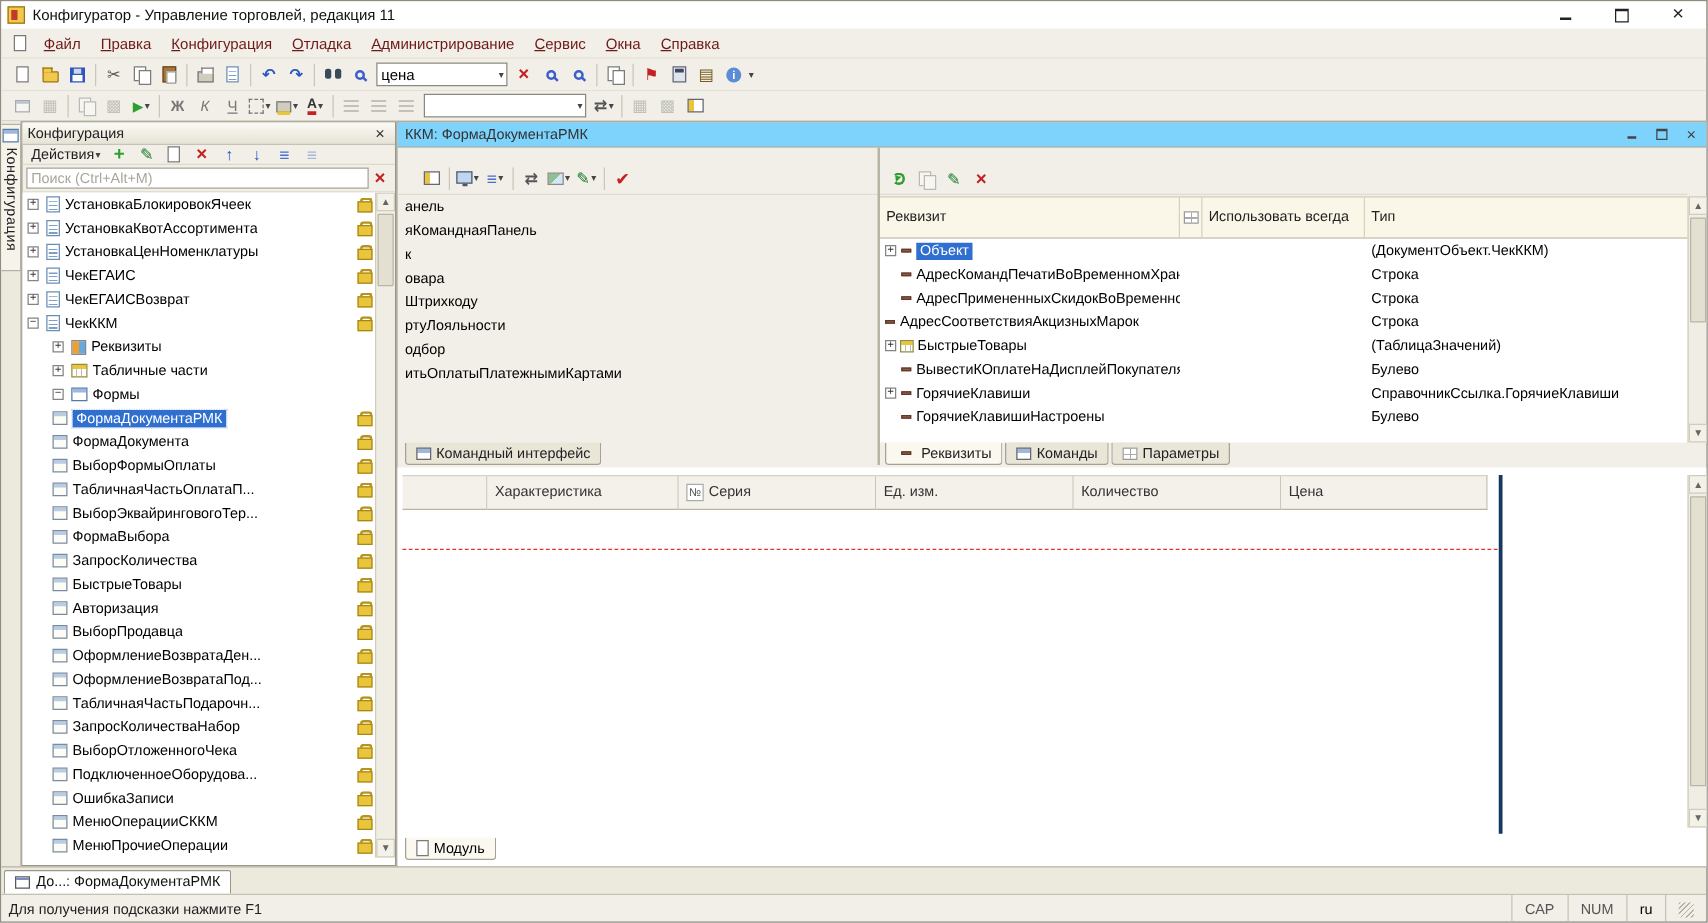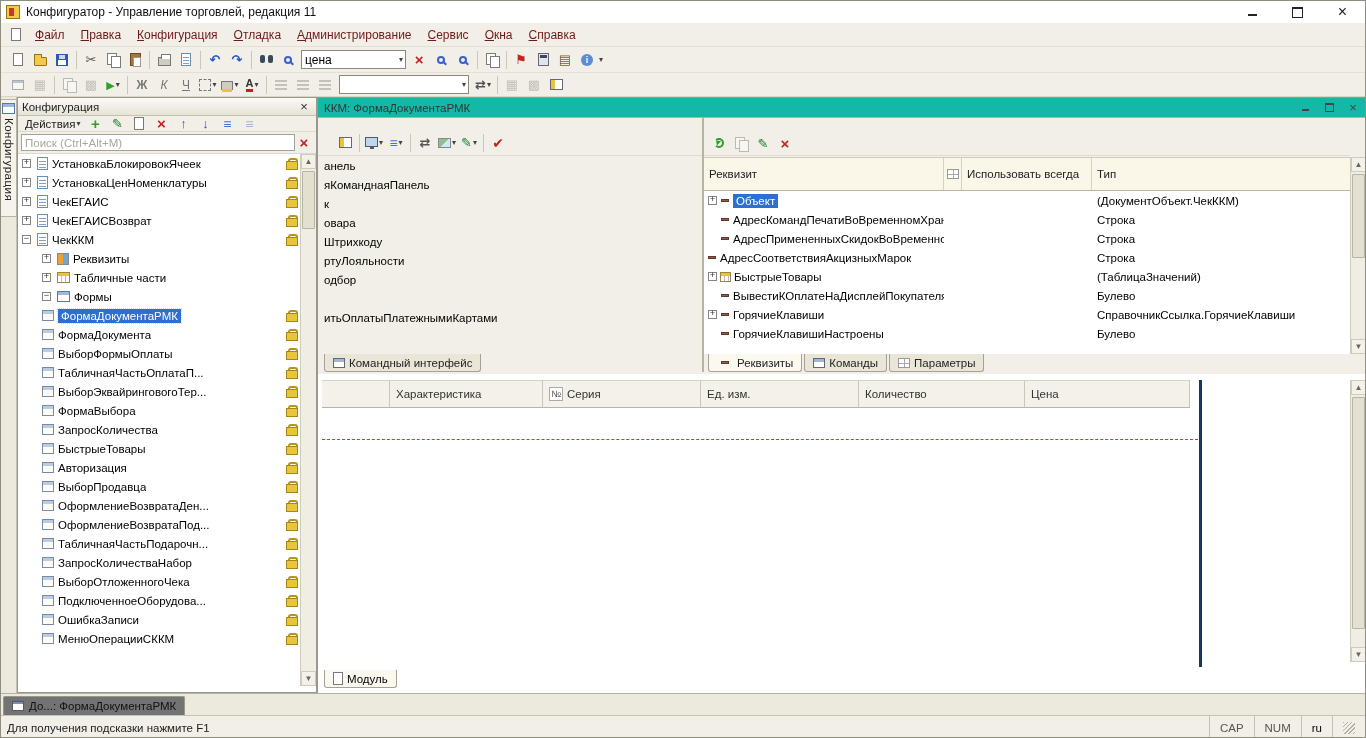--- a/index.html
+++ b/index.html
@@ -145,35 +145,35 @@
   .trow .lock{position:absolute;right:20px}
   .trow{position:relative}
 
   
   .sb{position:absolute;background:#f0eee4;border-left:1px solid #cfccbc}
   .sb-btn{position:absolute;left:0;right:0;height:15px;display:flex;align-items:center;justify-content:center;font-size:8px;color:#666;background:#f4f2e8;border:1px solid #cfccbc}
   .sb-thumb{position:absolute;left:1px;right:1px;background:#e3e0d2;border:1px solid #b8b5a5;border-radius:1px}
 
   
   .docwin{position:absolute;left:316px;top:0;width:1050px;height:596px;background:#f1efe7;border:1px solid #9b988b;display:flex;flex-direction:column}
-  .doc-title{height:20px;background:#14b8a6;border-bottom:1px solid #b5b2a5;display:flex;align-items:center;padding:0 6px;font-size:11.5px;color:#333}
+  .doc-title{height:20px;background:#7dd3fc;border-bottom:1px solid #b5b2a5;display:flex;align-items:center;padding:0 6px;font-size:11.5px;color:#333}
   .doc-controls{margin-left:auto;display:flex;gap:10px;align-items:center}
   .dc{width:14px;height:12px;display:flex;align-items:center;justify-content:center;color:#444}
   .dc-min::before{content:"";width:7px;border-bottom:2px solid #444;margin-top:5px}
   .dc-max::before{content:"";width:7px;height:6px;border:1px solid #444;border-top-width:2px}
   .dc-close::before{content:"×";font-size:13px;line-height:1}
   .doc-content{position:relative;flex:1}
 
   .doc-toolbar{position:absolute;left:0;top:12px;right:16px;height:26px;display:flex;align-items:center;padding-left:16px;border-bottom:1px solid #e0ddd0}
   .splitter{position:absolute;left:384px;top:0;width:2px;height:254px;background:#b7b4a6}
 
   
   .formtree{position:absolute;left:0;top:38px;width:384px;height:198px;overflow:hidden}
   .ft-item{height:19px;display:flex;align-items:center;padding-left:6px;font-size:11.5px;white-space:nowrap}
-  .ft-item.gap{margin-top:19px}
+  .ft-item.gap{}
   .pane-tabs{position:absolute;top:236px;height:18px;display:flex;gap:2px}
   .ptab{display:flex;align-items:center;gap:4px;padding:0 8px;font-size:11.5px;background:#e9e6d8;border:1px solid #a5a295;border-top:none;border-radius:0 0 3px 3px;color:#222;height:18px}
   .ptab.active{background:#fbf9ef}
 
   
   .attrs{position:absolute;left:386px;top:0;right:0;height:254px}
   .attrs-toolbar{position:absolute;left:0;top:12px;right:16px;height:26px;display:flex;align-items:center;padding-left:4px}
   .attrs-head{position:absolute;left:0;top:39px;right:16px;height:34px;background:#faf7e8;border-top:1px solid #cfccbc;border-bottom:1px solid #b8b5a5;display:flex;font-size:11.5px;color:#222}
   .ah{border-right:1px solid #d5d2c2;display:flex;align-items:center;padding:2px 5px;line-height:12px}
   .ah.c-name{width:240px}
@@ -200,21 +200,21 @@
   .preview{position:absolute;left:0;top:256px;right:0;height:320px;background:#fff}
   .pv-head{position:absolute;left:4px;top:6px;height:28px;display:flex}
   .pvh{background:#f3f1ea;border-right:1px solid #c9c6ba;border-top:1px solid #d5d2c2;border-bottom:1px solid #b8b5a5;display:flex;align-items:center;padding:0 6px;font-size:11.5px;color:#333;gap:4px}
   .num-badge{display:inline-flex;align-items:center;justify-content:center;width:14px;height:14px;border:1px solid #aaa;background:#fff;font-size:9px;color:#555}
   .redline{position:absolute;left:4px;top:65px;width:876px;border-top:1px dashed #e03030}
   .boundary{position:absolute;left:881px;top:6px;width:3px;height:287px;background:#16375e}
   .module-tab{position:absolute;left:6px;top:296px;height:18px;display:flex;align-items:center;gap:4px;padding:0 8px;font-size:11.5px;background:#fbf9ef;border:1px solid #a5a295;border-top:none;border-radius:0 0 3px 3px}
 
   
   .docbar{position:absolute;left:0;top:692px;right:0;height:22px;background:#ece9dd;border-top:1px solid #b5b2a5;display:flex;align-items:flex-end;padding:0 2px}
-  .doctab{display:flex;align-items:center;gap:5px;height:19px;padding:0 8px;background:#737373;border:1px solid #9a978a;border-bottom:none;border-radius:2px 2px 0 0;font-size:11.5px;color:#111}
+  .doctab{display:flex;align-items:center;gap:5px;height:19px;padding:0 8px;background:#ffffff;border:1px solid #9a978a;border-bottom:none;border-radius:2px 2px 0 0;font-size:11.5px;color:#111}
   .statusbar{position:absolute;left:0;top:714px;right:0;height:24px;background:#f1efe7;border-top:1px solid #c5c2b5;display:flex;align-items:center;padding-left:6px;font-size:11.5px;color:#222}
   .st-right{margin-left:auto;display:flex;align-items:center;height:100%}
   .st-cell{border-left:1px solid #c5c2b5;height:100%;display:flex;align-items:center;padding:0 10px;color:#555}
   .st-cell.lang{color:#000}
 </style>
 </head>
 <body>
 
 <div class="screen">
 
@@ -438,20 +438,26 @@
       <div class="tree">
         <div class="trow l0">
             <span class="exp p"></span>
             <span class="ti ti-doc"></span>
             <span class="tl">УстановкаБлокировокЯчеек</span>
             <span class="lock"></span>
           </div>
         <div class="trow l0">
             <span class="exp p"></span>
             <span class="ti ti-doc"></span>
+            <span class="tl">УстановкаКвотАссортимента</span>
+            <span class="lock"></span>
+          </div>
+        <div class="trow l0">
+            <span class="exp p"></span>
+            <span class="ti ti-doc"></span>
             <span class="tl">УстановкаЦенНоменклатуры</span>
             <span class="lock"></span>
           </div>
         <div class="trow l0">
             <span class="exp p"></span>
             <span class="ti ti-doc"></span>
             <span class="tl">ЧекЕГАИС</span>
             <span class="lock"></span>
           </div>
         <div class="trow l0">
@@ -562,20 +568,25 @@
             <span class="lock"></span>
           </div>
         <div class="trow l2">
             <span class="ti ti-form"></span>
             <span class="tl">ОшибкаЗаписи</span>
             <span class="lock"></span>
           </div>
         <div class="trow l2">
             <span class="ti ti-form"></span>
             <span class="tl">МенюОперацииСККМ</span>
+            <span class="lock"></span>
+          </div>
+        <div class="trow l2">
+            <span class="ti ti-form"></span>
+            <span class="tl">МенюПрочиеОперации</span>
             <span class="lock"></span>
           </div>
 
         <div class="sb" style="right:0;top:0;width:16px;height:532px">
           <span class="sb-btn" style="top:0">▲</span>
           <span class="sb-thumb" style="top:17px;height:58px"></span>
           <span class="sb-btn" style="bottom:0">▼</span>
         </div>
       </div>
     </div>

